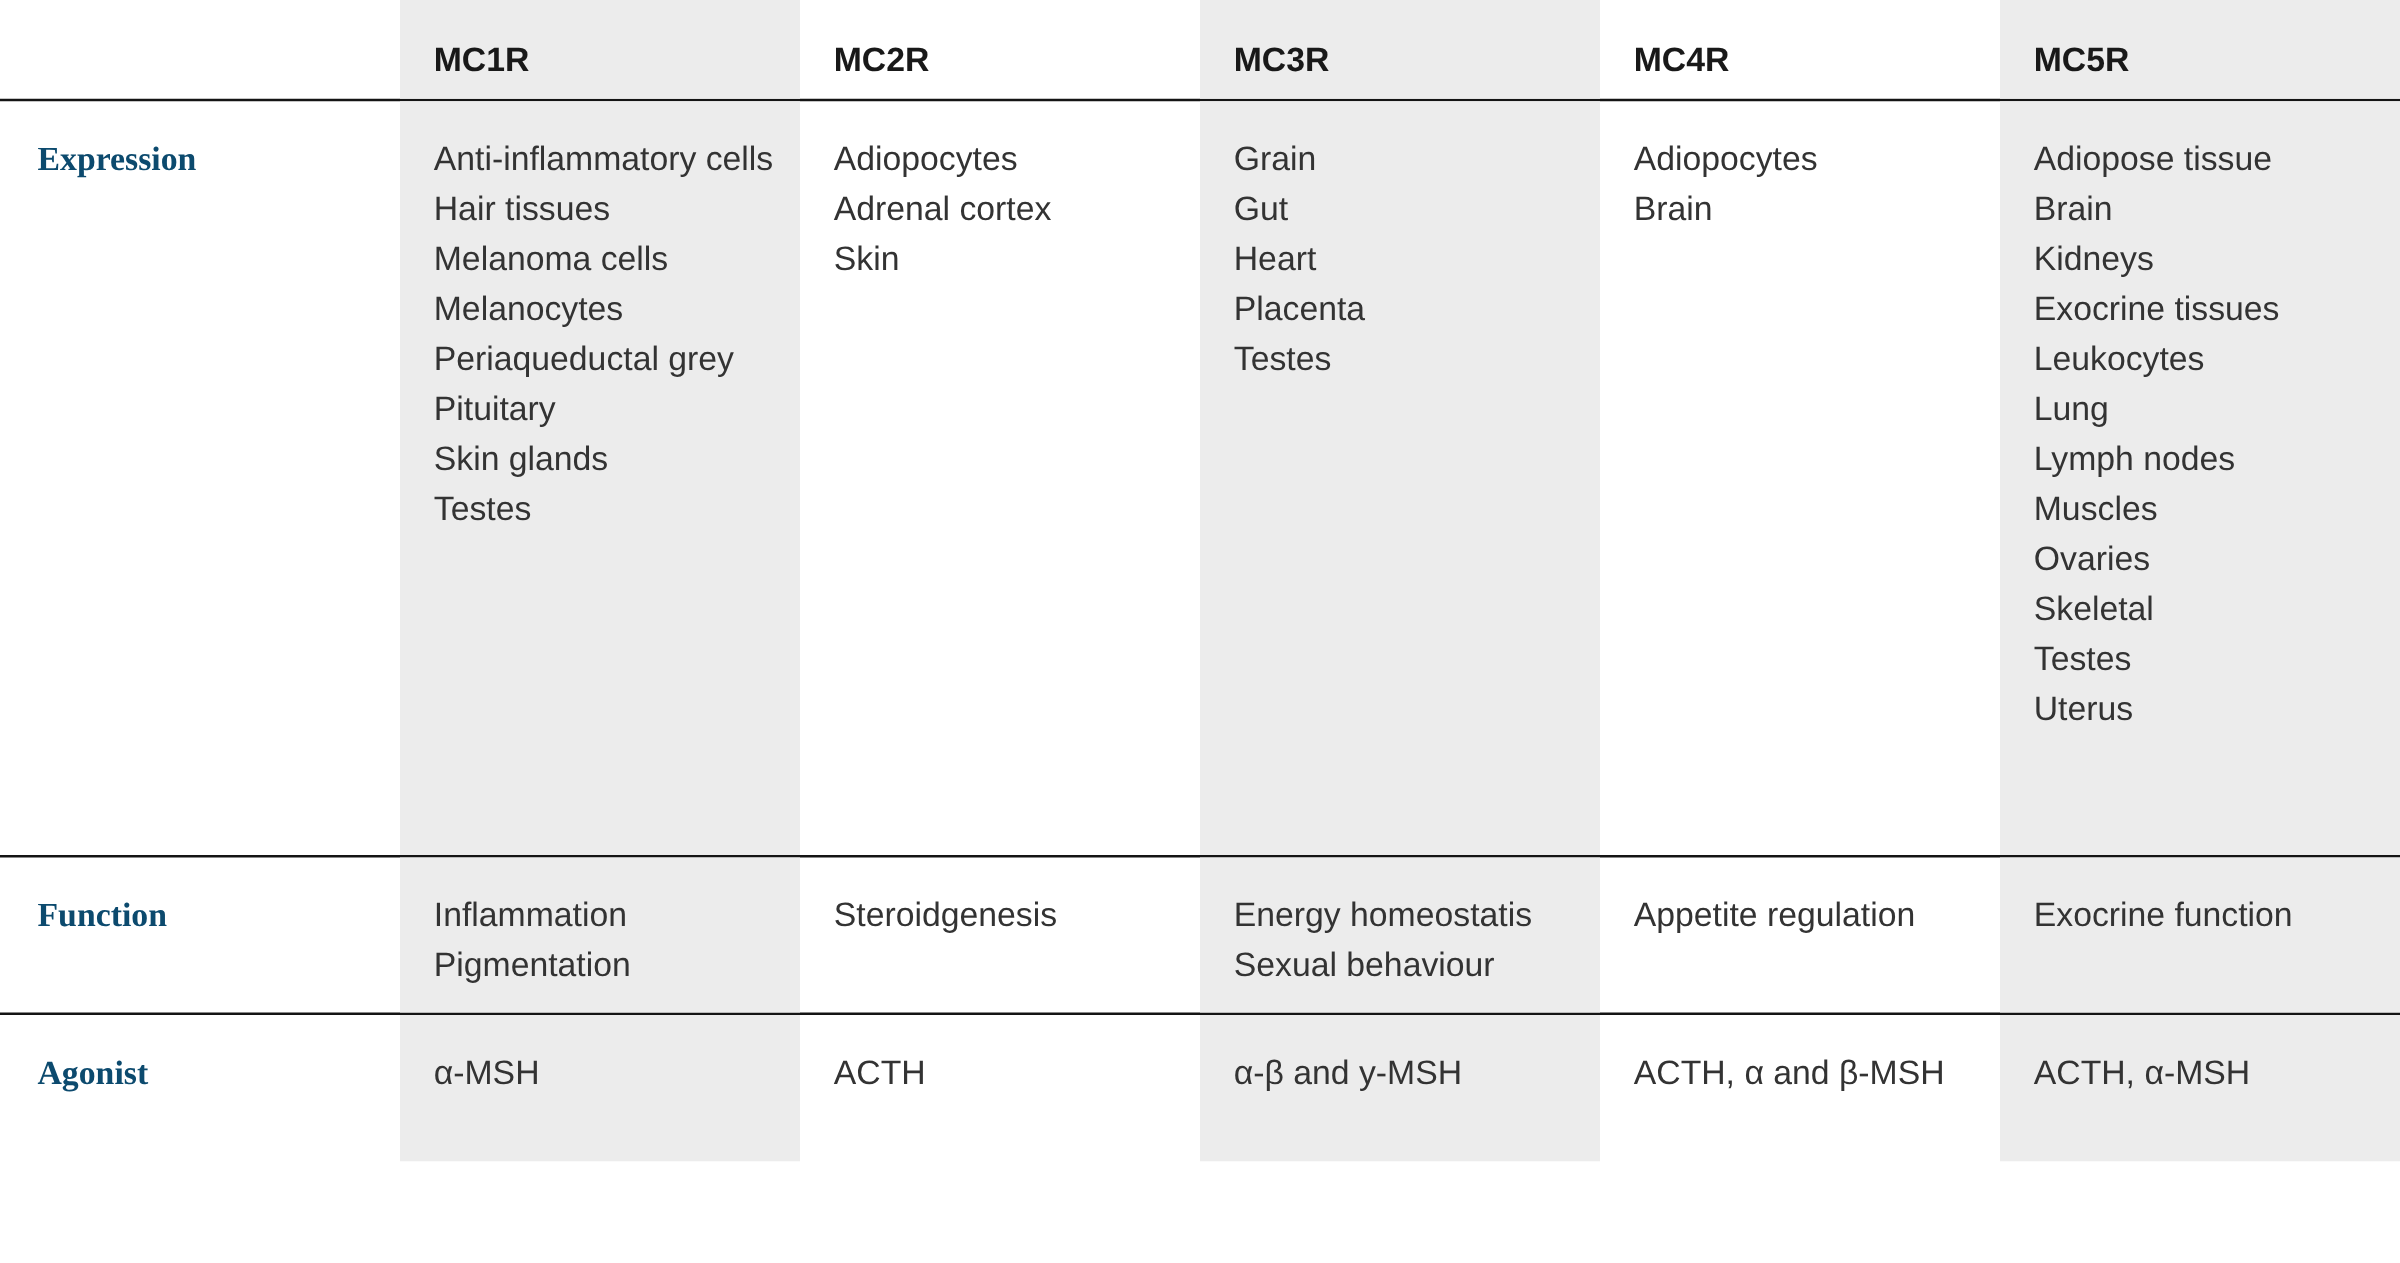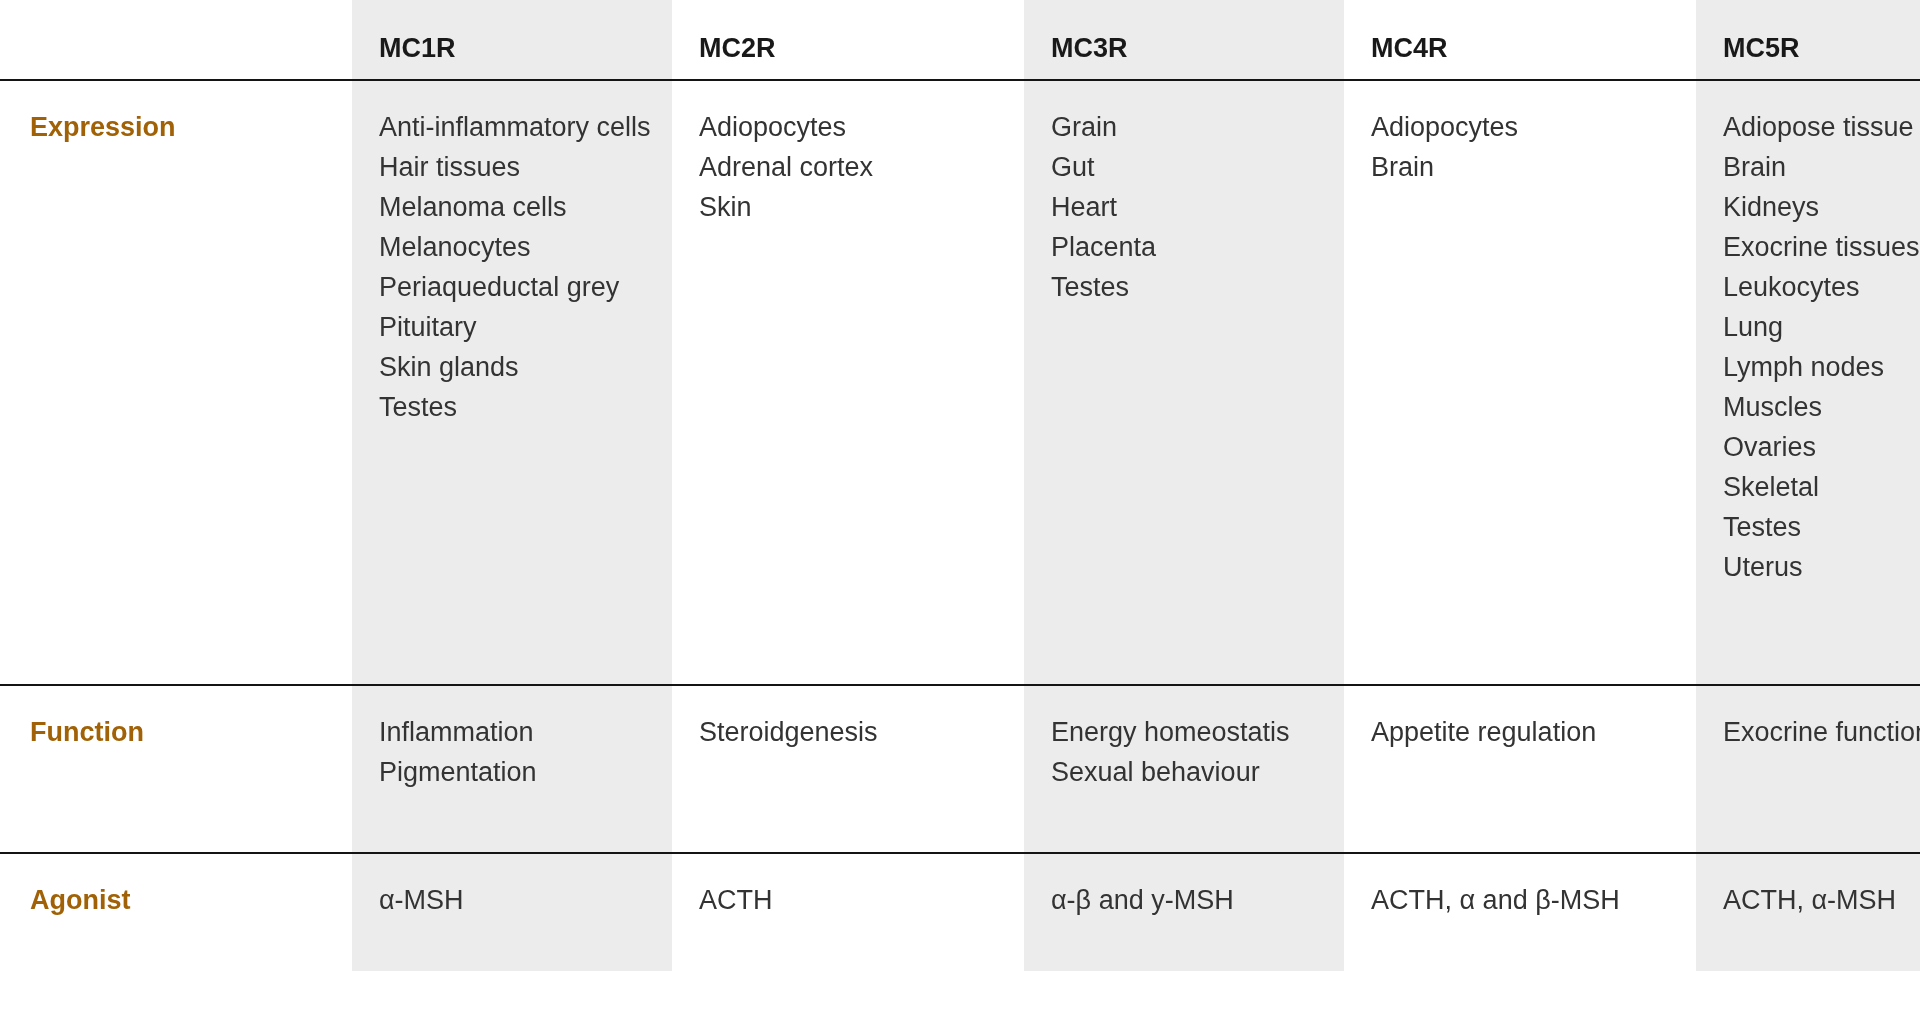--- a/index.html
+++ b/index.html
@@ -13,41 +13,42 @@
   .table {
     width: 1920px; height: 1010px;
     display: flex; flex-direction: column;
   }
   .row {
     display: flex;
     border-bottom: 2px solid #141414;
   }
   .row.header    { height: 81px;  }
   .row.expression{ height: 605px; }
-  .row.function  { height: 168px; }
+  .row.function  { height: 126px; }
   .row.agonist   { height: 117px; border-bottom: none; }
   .cell {
     flex: 0 0 320px;
     width: 320px;
     padding: 26px 18px 0 27px;
     font-size: 27px;
     line-height: 40px;
     overflow: hidden;
   }
   .cell.label {
     padding-left: 30px;
     font-weight: 700;
-    color: #a16207;
+    color: #0c4a6e;
+    font-family: Liberation Serif, serif;
   }
   .cell.colhead {
     padding-top: 28px;
     font-weight: 700;
     color: #191919;
   }
-  .shade { background: #ececec; margin-left: 32px; }
+  .shade { background: #ececec; }
   .line { white-space: nowrap; }
 </style>
 </head>
 <body>
 
 <div class="table">
 
   <div class="row header">
     <div class="cell colhead"></div>
     <div class="cell colhead shade">MC1R</div>

